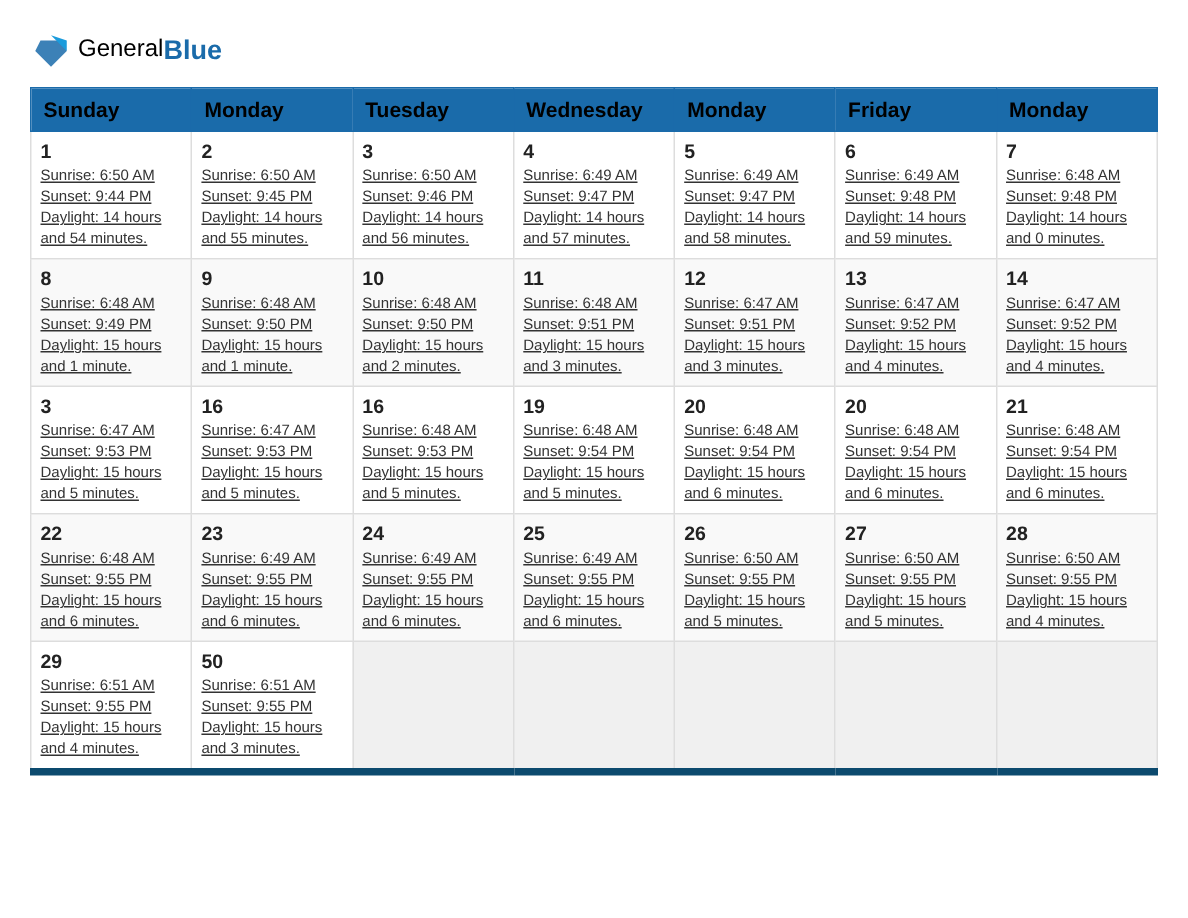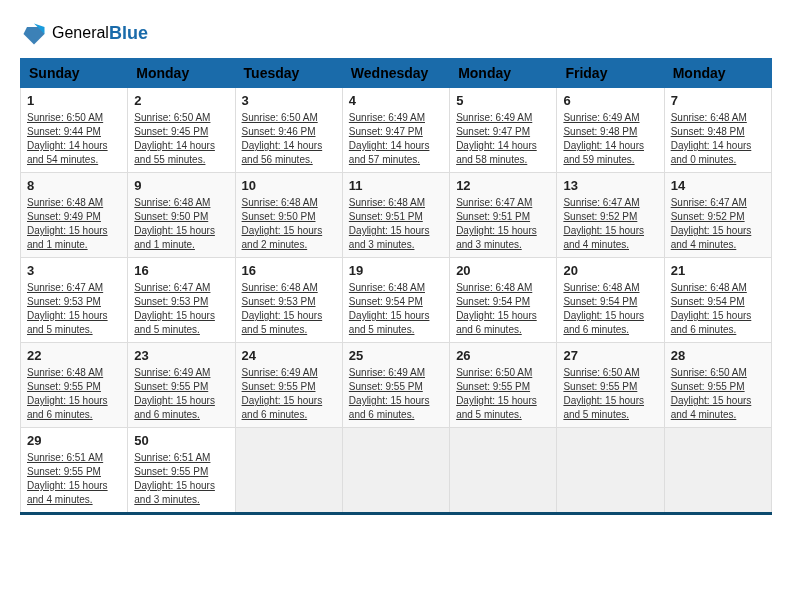--- a/index.html
+++ b/index.html
@@ -79,21 +79,21 @@
     .cell-text {
       font-size: 10px;
       line-height: 1.4;
       color: #333;
       text-decoration: underline;
     }
     .empty-cell {
       background: #f0f0f0 !important;
     }
     .last-row td {
-      border-bottom: 3px solid #0c4a6e;
+      border-bottom: 5px solid #0c4a6e;
       margin-left: 44px;
     }
   </style>
 </head>
 <body>
 
 <div class="header">
   <div class="logo">
     <svg class="logo-icon" viewBox="0 0 32 32" xmlns="http://www.w3.org/2000/svg">
       <polygon points="8,8 24,8 28,16 16,28 4,16" fill="#1a6baa" opacity="0.85"></polygon>

